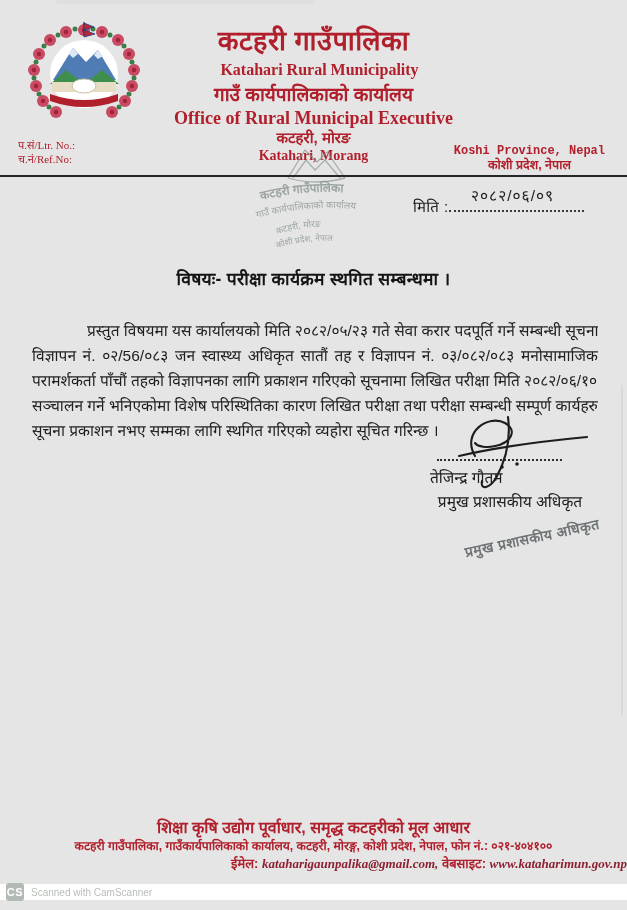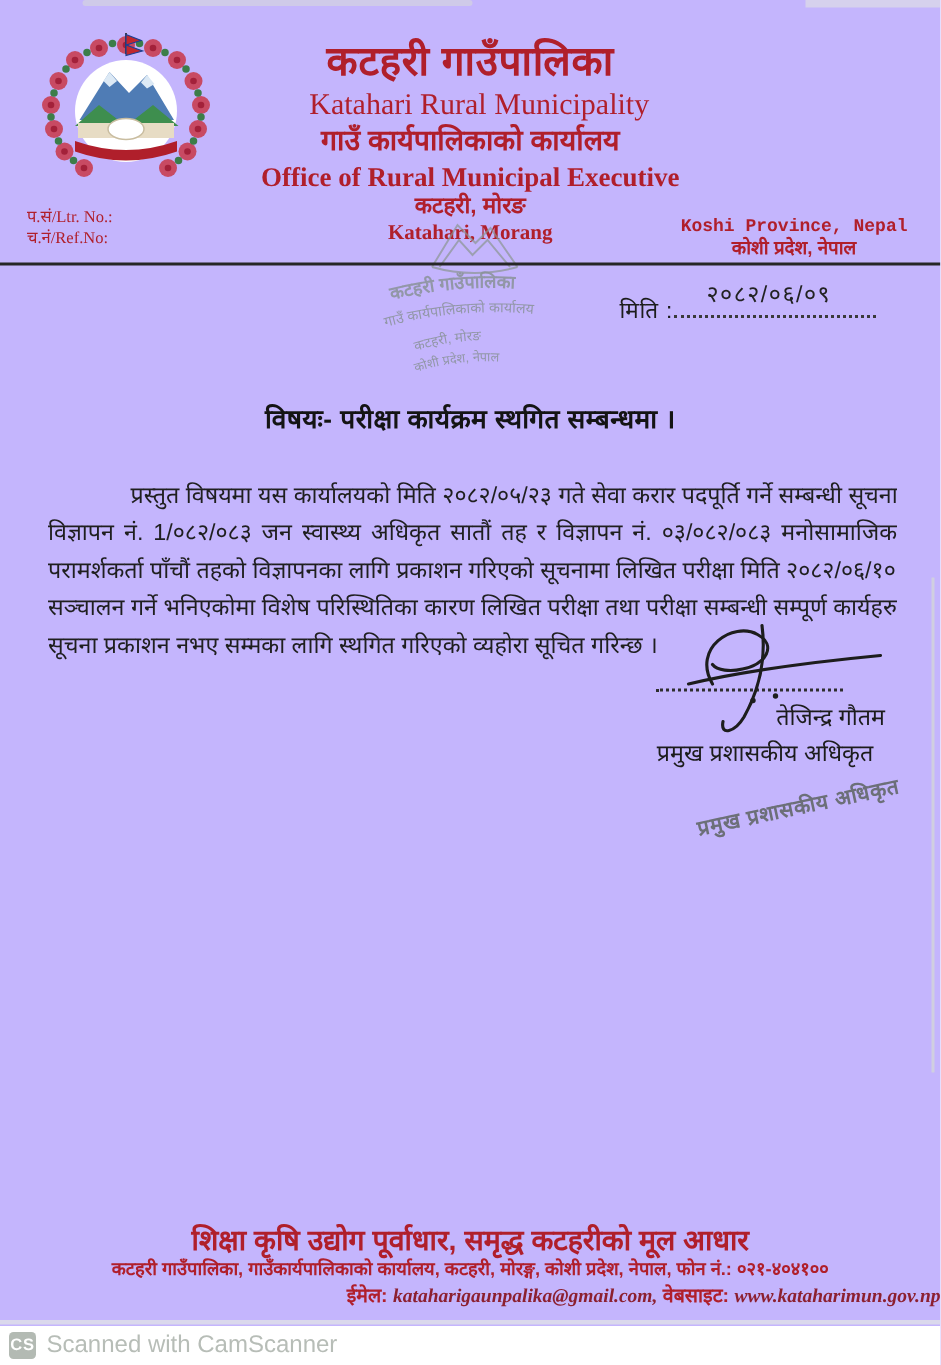--- a/index.html
+++ b/index.html
@@ -1,33 +1,33 @@
 <!DOCTYPE html>
 <html><head>
 <meta charset="utf-8">
 <style>
   * { margin:0; padding:0; box-sizing:border-box; }
   html,body { background:#ffffff; }
   body { font-family:"Liberation Sans", sans-serif; }
   .page {
     position:relative; width:627px; height:910px; margin:0 auto;
-    background:#c4b5fd; overflow:hidden;
+    background:#e5e5e5; overflow:hidden;
   }
   
   .artifact { position:absolute; pointer-events:none; }
   .art-top { left:55px; top:0; width:260px; height:4px; background:#d9dbd9; opacity:.55; border-radius:2px; }
   .art-topright { right:0; top:0; width:90px; height:5px; background:#e3e5e3; opacity:.6; }
   .art-right { right:4px; top:385px; width:2px; height:330px; background:#d3d6d8; opacity:.8; }
   .art-above-bar { left:0; top:880px; width:627px; height:3px; background:#e4e7e4; opacity:.7; }
 
   
   .emblem { position:absolute; left:28px; top:22px; width:112px; height:112px; }
   .header-text { position:absolute; left:0; top:26px; width:100%; text-align:center; color:#b01f2b; }
   .h-np1 { font-size:27px; font-weight:bold; line-height:31px; letter-spacing:.5px; }
-  .h-en1 { font-family:"Liberation Serif", serif; font-size:20px; font-weight:normal; line-height:26px;padding-left:12px; }
+  .h-en1 { font-family:"Liberation Serif", serif; font-size:16px; font-weight:bold; line-height:26px;padding-left:12px; }
   .h-np2 { font-size:19px; font-weight:bold; line-height:24px; }
   .h-en2 { font-family:"Liberation Serif", serif; font-size:18px; font-weight:bold; line-height:22px; }
   .h-np3 { font-size:15px; font-weight:bold; line-height:18px; }
   .h-en3 { font-family:"Liberation Serif", serif; font-size:14px; font-weight:bold; line-height:17px; }
 
   .ltr-block { position:absolute; left:18px; top:138px; color:#b01f2b; font-size:11px; font-weight:normal; line-height:14px; font-family:"Liberation Serif", serif; }
   .province-block { position:absolute; right:22px; top:144px; text-align:center; color:#b01f2b; }
   .prov-en { font-family:Liberation Mono, monospace; font-size:12px; font-weight:bold; line-height:14px; }
   .prov-np { font-size:12.5px; font-weight:bold; line-height:15px; }
 
@@ -47,37 +47,37 @@
 
   
   .body-text { position:absolute; left:32px; top:318px; width:566px; color:#1f1f1f; font-size:15.5px; }
   .body-line { height:25px; line-height:25px; white-space:nowrap; overflow:hidden; text-align:justify; text-align-last:justify; }
   .body-line:first-child { text-indent:55px; }
   .body-line:last-child { text-align-last:left; }
 
   
   .sig-scribble { position:absolute; left:445px; top:412px; width:150px; height:90px; z-index:5; }
   .sig-dots { position:absolute; left:437px; top:459px; width:125px; border-bottom:2px dotted #2e2e2e; height:0; z-index:4; }
-  .sig-name { position:absolute; left:430px; top:466px; width:160px; text-align:right; font-size:15.5px; color:#1c1c1c; }
+  .sig-name { position:absolute; left:430px; top:466px; width:160px; text-align:left; font-size:15.5px; color:#1c1c1c; }
   .sig-title { position:absolute; left:405px; top:490px; width:210px; text-align:center; font-size:15.5px; color:#1c1c1c; }
   .sig-stamp { position:absolute; left:432px; top:528px; width:200px; text-align:center;
     font-size:14px; font-weight:bold; color:#63686a; transform:rotate(-12deg); letter-spacing:.5px; opacity:.9; }
 
   
   .footer { position:absolute; left:0; top:818px; width:100%; text-align:center; color:#b01f2b; }
-  .f-slogan { font-size:19px; font-weight:bold; line-height:20px; }
+  .f-slogan { font-size:16px; font-weight:bold; line-height:20px; }
   .f-address { font-size:12.2px; font-weight:bold; line-height:17px; }
   .f-contact { font-size:13px; font-weight:bold; line-height:18px;text-align:right; }
   .f-contact .val { font-family:"Liberation Serif", serif; font-style:italic; font-weight:bold; color:#8c2030; }
 
   
-  .scan-bar { position:absolute; left:0; top:884px; width:627px; height:26px; background:#ffffff; display:flex; align-items:center; }
+  .scan-bar { position:absolute; left:0; top:884px; width:627px; height:16px; background:#ffffff; display:flex; align-items:center; }
   .cs-icon { margin-left:6px; width:18px; height:18px; border-radius:3px; background:#b3bab3; color:#ffffff;
     font-size:11px; font-weight:bold; display:flex; align-items:center; justify-content:center; letter-spacing:.5px; }
-  .cs-text { margin-left:7px; color:#b7bdb7; font-size:16px; }
+  .cs-text { margin-left:7px; color:#b7bdb7; font-size:10px; }
 </style>
 </head>
 <body>
 
 <div class="page">
 
   <div class="artifact art-top"></div>
   <div class="artifact art-topright"></div>
   <div class="artifact art-right"></div>
   <div class="artifact art-above-bar"></div>
@@ -195,21 +195,21 @@
 
   <div class="date-block">
     <span class="date-value">२०८२/०६/०९</span>
     <span class="date-label">मिति :</span><span class="date-dots"></span>
   </div>
 
   <div class="subject">विषयः- परीक्षा कार्यक्रम स्थगित सम्बन्धमा ।</div>
 
   <div class="body-text">
     <div class="body-line">प्रस्तुत विषयमा यस कार्यालयको मिति २०८२/०५/२३ गते सेवा करार पदपूर्ति गर्ने सम्बन्धी सूचनाको</div>
-    <div class="body-line">विज्ञापन नं. 1/०८२/०८३ जन स्वास्थ्य अधिकृत सातौं तह र विज्ञापन नं. ०३/०८२/०८३ मनोसामाजिक</div>
+    <div class="body-line">विज्ञापन नं. ०२/56/०८३ जन स्वास्थ्य अधिकृत सातौं तह र विज्ञापन नं. ०३/०८२/०८३ मनोसामाजिक</div>
     <div class="body-line">परामर्शकर्ता पाँचौं तहको विज्ञापनका लागि प्रकाशन गरिएको सूचनामा लिखित परीक्षा मिति २०८२/०६/१० गते</div>
     <div class="body-line">सञ्चालन गर्ने भनिएकोमा विशेष परिस्थितिका कारण लिखित परीक्षा तथा परीक्षा सम्बन्धी सम्पूर्ण कार्यहरु अर्को</div>
     <div class="body-line">सूचना प्रकाशन नभए सम्मका लागि स्थगित गरिएको व्यहोरा सूचित गरिन्छ ।</div>
   </div>
 
   <svg class="sig-scribble" viewBox="0 0 150 90">
     <g stroke="#1d1d1d" stroke-width="2.1" fill="none" stroke-linecap="round">
       <path d="M 30 44 C 16 20, 44 2, 60 11 C 73 18, 66 31, 50 34 C 42 36, 33 35, 30 31"></path>
       <path d="M 14 44 C 52 35, 100 29, 142 25"></path>
       <path d="M 63 5 C 66 28, 61 48, 51 66 C 45 76, 35 79, 37 69"></path>

